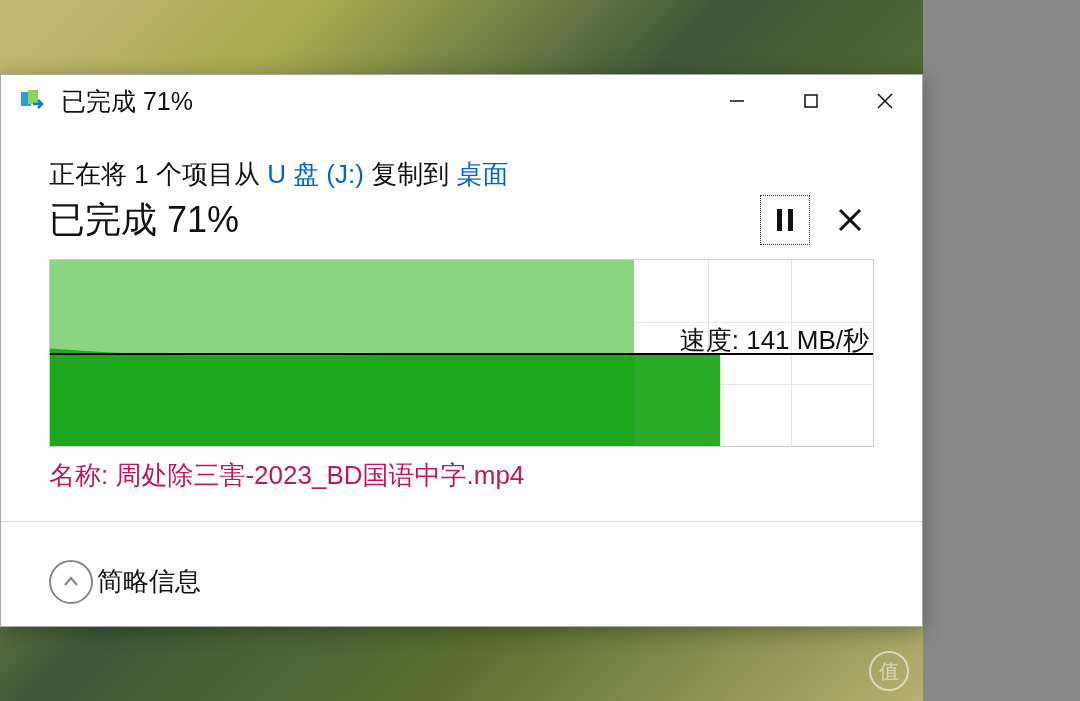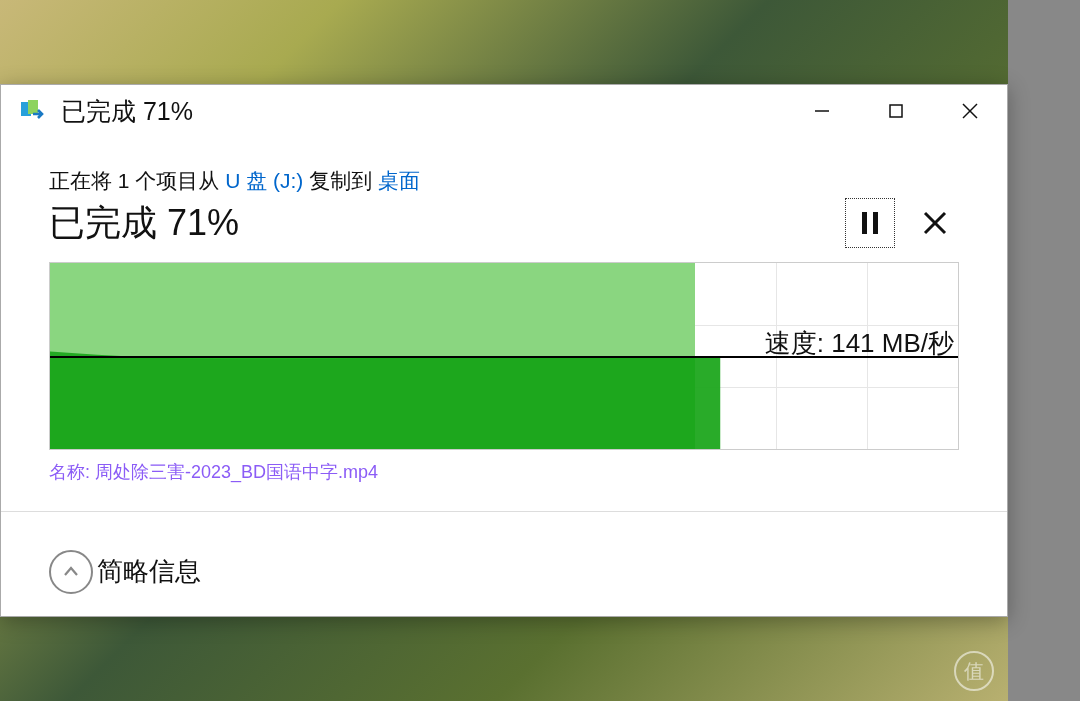--- a/index.html
+++ b/index.html
@@ -1,38 +1,38 @@
 <!DOCTYPE html>
 <html><head>
 <meta charset="utf-8">
 <style>
   html,body{margin:0;padding:0;width:1080px;height:701px;font-family:"Segoe UI","Microsoft YaHei",sans-serif;overflow:hidden;background:#888}
-  .desktop{width:1008px;height:701px;background:linear-gradient(135deg,#c8b878 0%,#a8aa50 20%,#3d5838 45%,#5a7030 70%,#b8b070 100%);position:relative;display:flex;align-items:center;justify-content:center}
+  .desktop{width:923px;height:701px;background:linear-gradient(135deg,#c8b878 0%,#a8aa50 20%,#3d5838 45%,#5a7030 70%,#b8b070 100%);position:relative;display:flex;align-items:center;justify-content:center}
   .window{width:1042px;background:#fff;border:1px solid #aaa;box-shadow:0 4px 20px rgba(0,0,0,.3)}
   .titlebar{height:52px;display:flex;align-items:center;padding:0 0 0 20px}
   .title-icon{width:26px;height:22px;position:relative;margin-right:14px}
   .title-text{font-size:25px;color:#111;flex:1}
   .win-controls{display:flex;height:100%;align-items:stretch}
   .win-btn{width:74px;display:flex;align-items:center;justify-content:center;color:#111}
   .body{padding:30px 48px 20px 48px}
-  .copyline{font-size:21px;color:#111;margin-bottom:3px}
+  .copyline{font-size:26px;color:#111;margin-bottom:3px}
   .copyline .link{color:#0066cc}
   .status-row{display:flex;align-items:center;margin-bottom:14px}
   .status-text{font-size:36px;color:#111;flex:1}
   .sq-btn{width:48px;height:48px;border:1px solid #333;display:flex;align-items:center;justify-content:center;margin-left:16px;position:relative}
   .sq-btn.dotted{border:1px dotted #333}
   .close2{font-size:34px;line-height:1;width:48px;height:48px;display:flex;align-items:center;justify-content:center;margin-left:16px}
   .chart-wrap{border:1px solid #ccc;height:186px;position:relative;margin-bottom:8px;overflow:hidden}
   .grid-v{position:absolute;top:0;bottom:0;width:1px;background:#e6e6e6}
   .grid-h{position:absolute;left:0;right:0;height:1px;background:#e6e6e6}
   .fill-top{position:absolute;top:0;background:#8ad680;height:50%}
   .fill-bot{position:absolute;bottom:0;background:#24b224;height:50%}
   .midline{position:absolute;left:0;right:0;height:2px;background:#000;top:50%}
   .speed{position:absolute;top:63px;right:4px;font-size:26px;color:#111;background:transparent}
-  .detail{font-size:18px;color:#8b5cf6;line-height:1.6}
+  .detail{font-size:26px;color:#be185d;line-height:1.6}
   .sep{border-top:1px solid #ddd;margin:24px -48px 0 -48px}
   .footer{padding:18px 48px 22px 48px;display:flex;align-items:center;gap:4px}
   .chev{width:40px;height:40px;border:2px solid #888;border-radius:50%;display:flex;align-items:center;justify-content:center;color:#888}
   .footer-text{font-size:26px;color:#111}
   .watermark{position:absolute;bottom:10px;right:14px;color:rgba(255,255,255,.55);font-size:22px;display:flex;align-items:center;gap:8px}
   .watermark .circ{width:36px;height:36px;border:2px solid rgba(255,255,255,.55);border-radius:50%;display:flex;align-items:center;justify-content:center;font-size:20px}
 </style>
 </head>
 <body>
 

